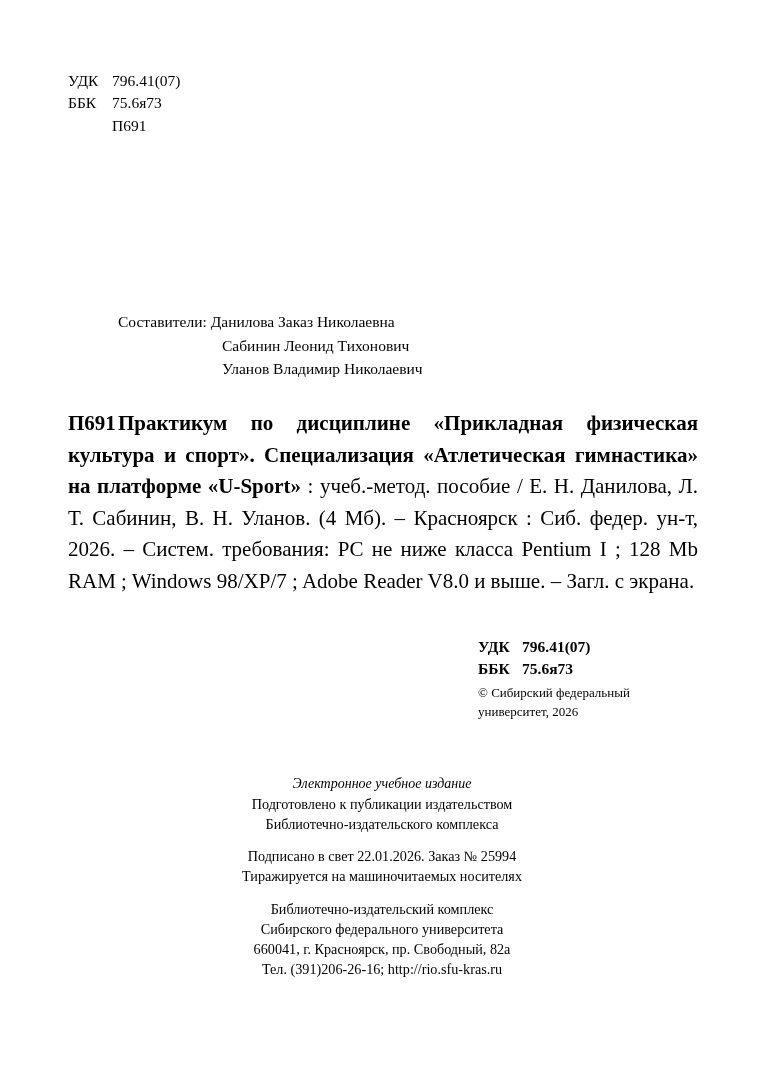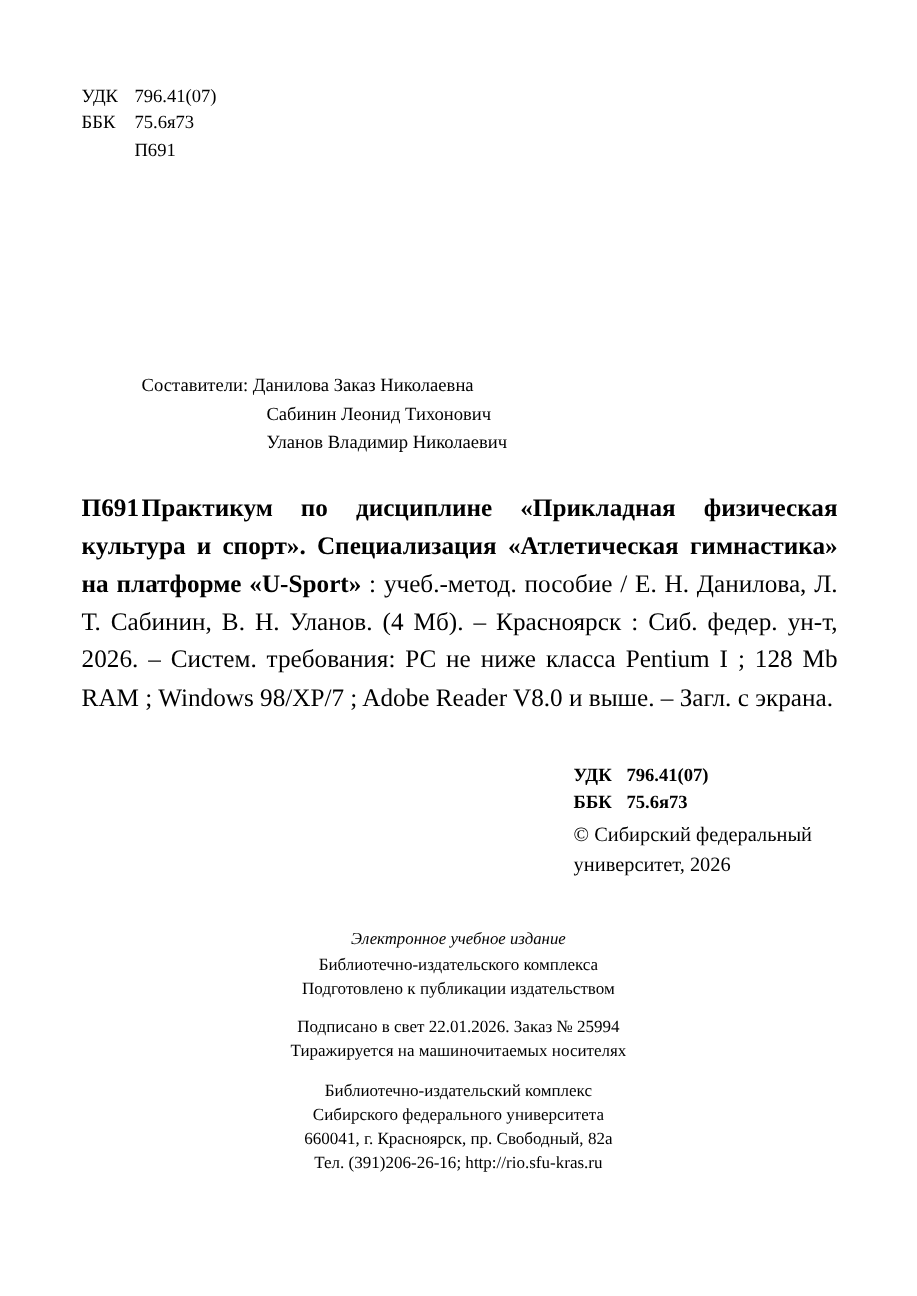--- a/index.html
+++ b/index.html
@@ -95,21 +95,21 @@
     white-space: pre;
   }
   .udc-right .lbl {
     display: inline-block;
     width: 44px;
   }
   .copyright {
     position: absolute;
     left: 478px;
     top: 684px;
-    font-size: 17px;
+    font-size: 13px;
     line-height: 1.45;
     font-weight: normal;
   }
 
   
   .colophon {
     position: absolute;
     left: 0;
     top: 774px;
     width: 764px;
@@ -156,22 +156,22 @@
 
   <div class="copyright">
     <div>© Сибирский федеральный</div>
     <div>университет, 2026</div>
   </div>
 
   <div class="colophon">
     <div class="title-italic">Электронное учебное издание</div>
 
     <div class="grp">
+      <div>Подготовлено к публикации издательством</div>
       <div>Библиотечно-издательского комплекса</div>
-      <div>Подготовлено к публикации издательством</div>
     </div>
 
     <div class="grp">
       <div>Подписано в свет 22.01.2026. Заказ № 25994</div>
       <div>Тиражируется на машиночитаемых носителях</div>
     </div>
 
     <div class="grp">
       <div>Библиотечно-издательский комплекс</div>
       <div>Сибирского федерального университета</div>

